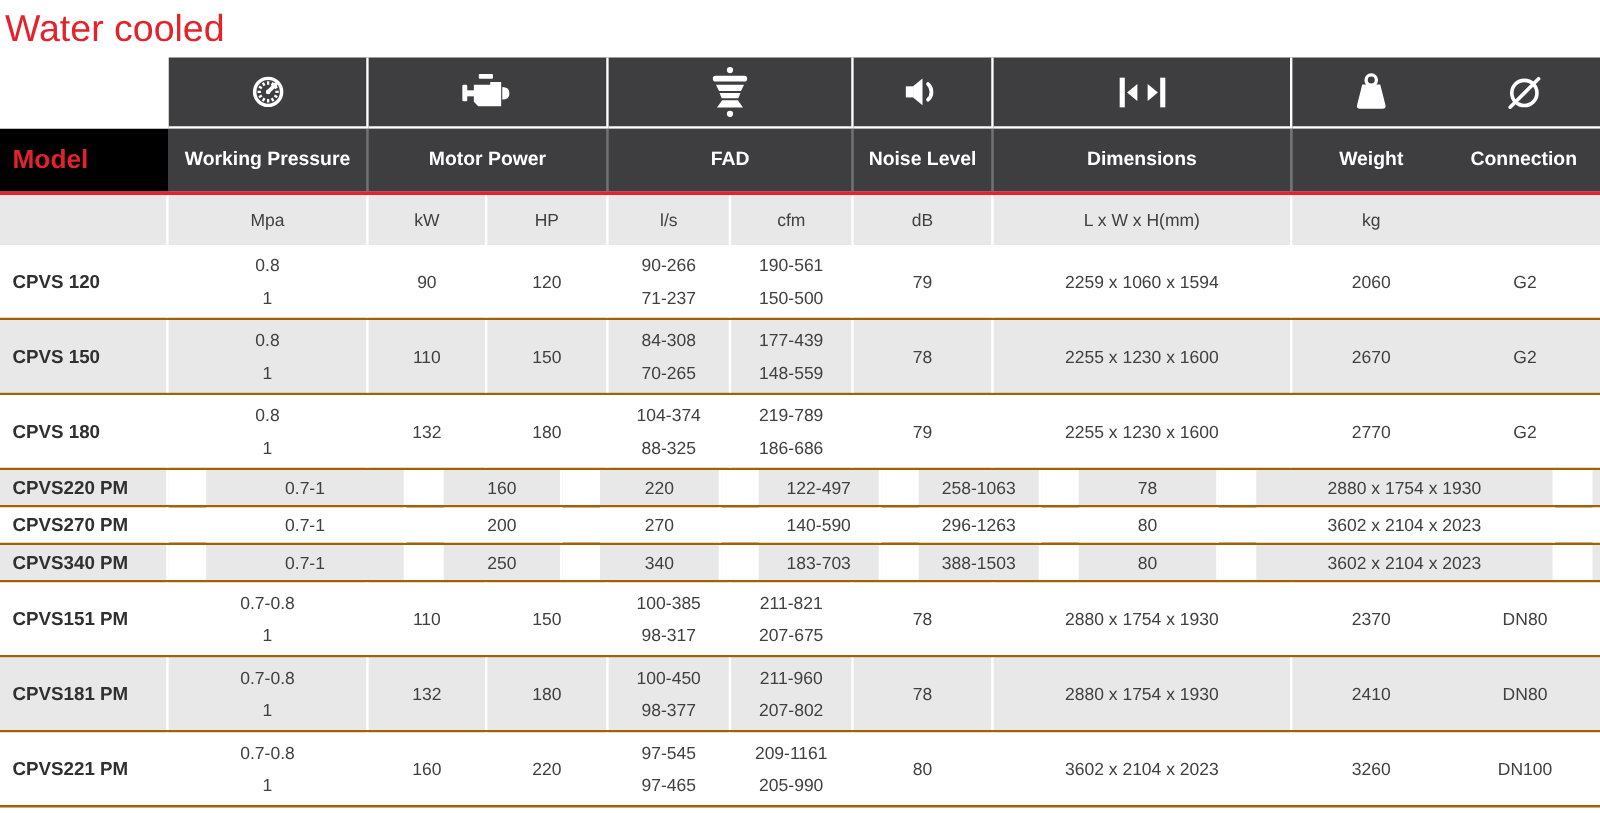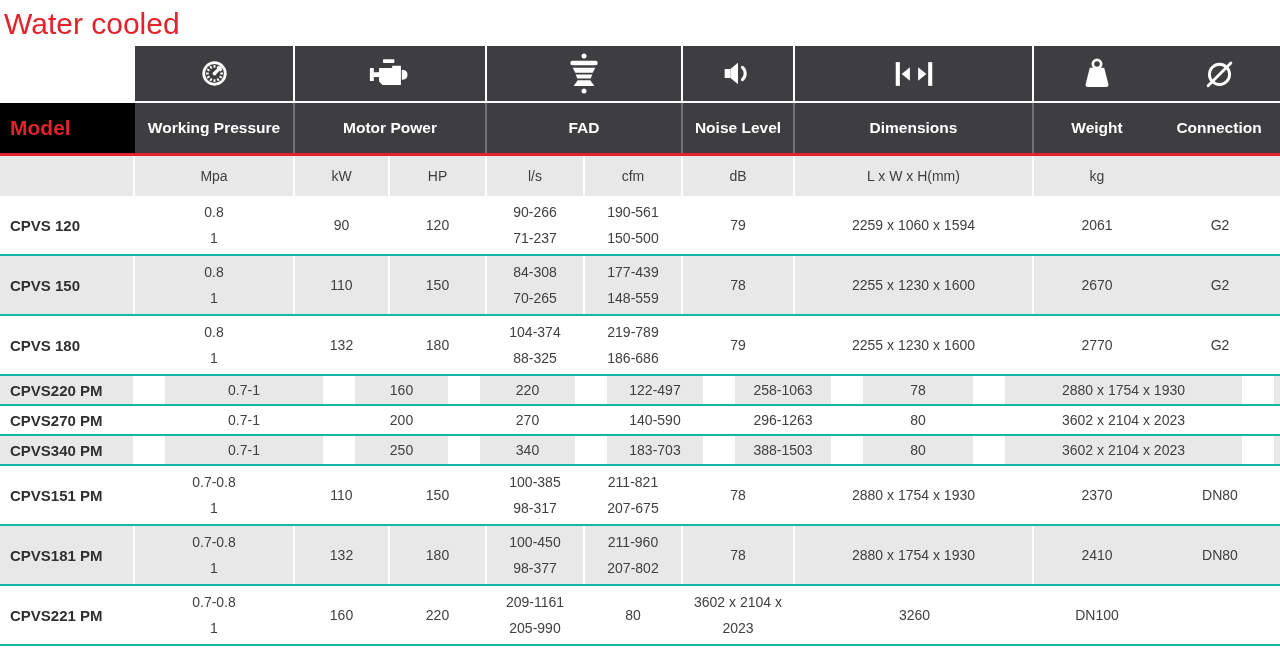--- a/index.html
+++ b/index.html
@@ -29,21 +29,21 @@
   .wc-split .half{display:flex;align-items:center;justify-content:center;}
 
   .redline{height:3px;background:var(--red);width:1280px;}
 
   
   .dgrid{display:grid;grid-template-columns:135px 160px 95px 97px 98px 98px 112px 239px 126px 120px;width:1280px;}
   .unit-row{height:40px;}
   .unit-row .c{background:var(--gray);border-right:2px solid #fff;display:flex;align-items:center;justify-content:center;font-size:14px;color:#404040;}
   .unit-row .c.no-br,.unit-row .c:last-child{border-right:none;}
 
-  .row{border-bottom:2px solid #14b8a6;}
+  .row{border-bottom:2px solid #a16207;}
   .row.tall{height:60px;}
   .row.short{height:30px;gap:30px;}
   .row .c{display:flex;flex-direction:column;justify-content:center;align-items:center;text-align:center;font-size:14px;color:var(--txt);border-right:2px solid #fff;background:#fff;}
   .row .c div{line-height:26px;}
   .row .c.no-br,.row .c:last-child{border-right:none;}
   .row.gray .c{background:var(--gray);}
   .row .model{flex-direction:row;justify-content:flex-start;text-align:left;padding-left:10px;font-weight:bold;font-size:15px;color:#303030;}
 
   svg{display:block;}
 </style>
@@ -179,21 +179,21 @@
         <div>190-561</div>
         <div>150-500</div>
       </div>
     <div class="c">
         <div>79</div>
       </div>
     <div class="c">
         <div>2259 x 1060 x 1594</div>
       </div>
     <div class="c no-br">
-        <div>2061</div>
+        <div>2060</div>
       </div>
     <div class="c">
         <div>G2</div>
       </div>
   </div>
 
   <div class="dgrid row tall gray">
     <div class="c model">CPVS 150</div>
     <div class="c">
         <div>0.8</div>
@@ -428,20 +428,24 @@
         <div>0.7-0.8</div>
         <div>1</div>
       </div>
     <div class="c">
         <div>160</div>
       </div>
     <div class="c">
         <div>220</div>
       </div>
     <div class="c">
+        <div>97-545</div>
+        <div>97-465</div>
+      </div>
+    <div class="c">
         <div>209-1161</div>
         <div>205-990</div>
       </div>
     <div class="c">
         <div>80</div>
       </div>
     <div class="c">
         <div>3602 x 2104 x 2023</div>
       </div>
     <div class="c no-br">

